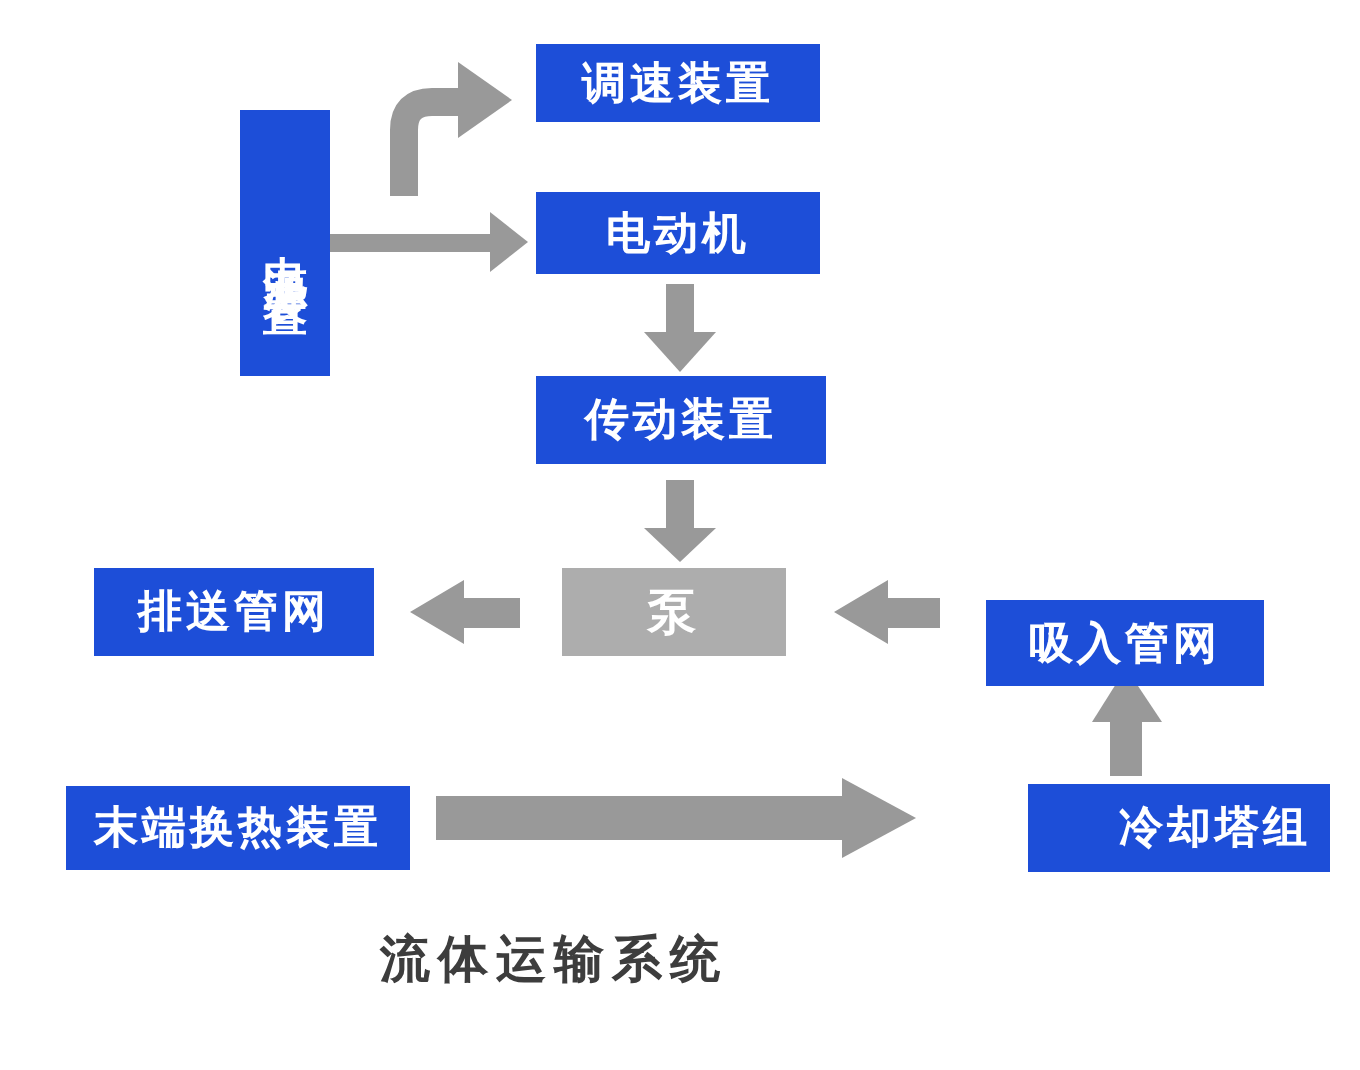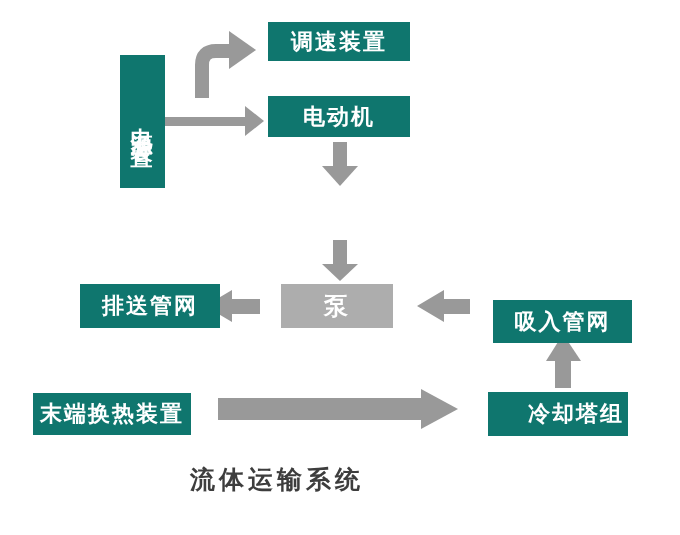--- a/index.html
+++ b/index.html
@@ -11,43 +11,43 @@
     font-family: "DejaVu Serif", "Liberation Serif", serif;
     overflow: hidden;
   }
   .arrows {
     position: absolute;
     left: 0; top: 0;
     width: 680px; height: 535px;
   }
   .node {
     position: absolute;
-    background: #0f766e;
+    background: #1d4ed8;
     color: #ffffff;
     font-weight: bold;
     font-size: 22px;
     letter-spacing: 2px;
     display: flex;
     align-items: center;
     justify-content: center;
     box-sizing: border-box;
     white-space: nowrap;
   }
   .node-power    { left: 120px; top: 55px;  width: 45px;  height: 133px;
                    writing-mode: vertical-rl; text-orientation: upright;
                    letter-spacing: 6px; font-size: 22px; }
   .node-speed    { left: 268px; top: 22px;  width: 142px; height: 39px; }
   .node-motor    { left: 268px; top: 96px;  width: 142px; height: 41px; text-align: center; }
   .node-trans    { left: 268px; top: 188px; width: 145px; height: 44px; }
   .node-pump     { left: 281px; top: 284px; width: 112px; height: 44px;
                    background: #adadad; font-size: 24px; }
-  .node-discharge{ left: 47px;  top: 284px; width: 140px; height: 44px; margin-left: 33px; }
+  .node-discharge{ left: 47px;  top: 284px; width: 140px; height: 44px; }
   .node-suction  { left: 493px; top: 300px; width: 139px; height: 43px; }
-  .node-terminal { left: 33px;  top: 393px; width: 158px; height: 42px; }
-  .node-cooling  { left: 488px; top: 392px; width: 140px; height: 44px; padding-left: 36px; }
+  .node-terminal { left: 33px;  top: 393px; width: 172px; height: 42px; }
+  .node-cooling  { left: 514px; top: 392px; width: 151px; height: 44px; padding-left: 36px; }
   .diagram-title {
     position: absolute;
     left: 0; top: 463px;
     width: 554px;
     text-align: center;
     color: #3d3d3d;
     font-weight: bold;
     font-size: 25px;
     letter-spacing: 4px;
   }
@@ -99,20 +99,21 @@
       <polygon points="421,389 458,409 421,429" fill="#999999"></polygon>
     </g>
   </svg>
 
   <div class="node node-power">电源装置</div>
 
   <div class="node node-speed">调速装置</div>
 
   <div class="node node-motor">电动机</div>
 
+  <div class="node node-trans">传动装置</div>
 
   <div class="node node-pump">泵</div>
 
   <div class="node node-discharge">排送管网</div>
 
   <div class="node node-suction">吸入管网</div>
 
   <div class="node node-terminal">末端换热装置</div>
 
   <div class="node node-cooling">冷却塔组</div>

